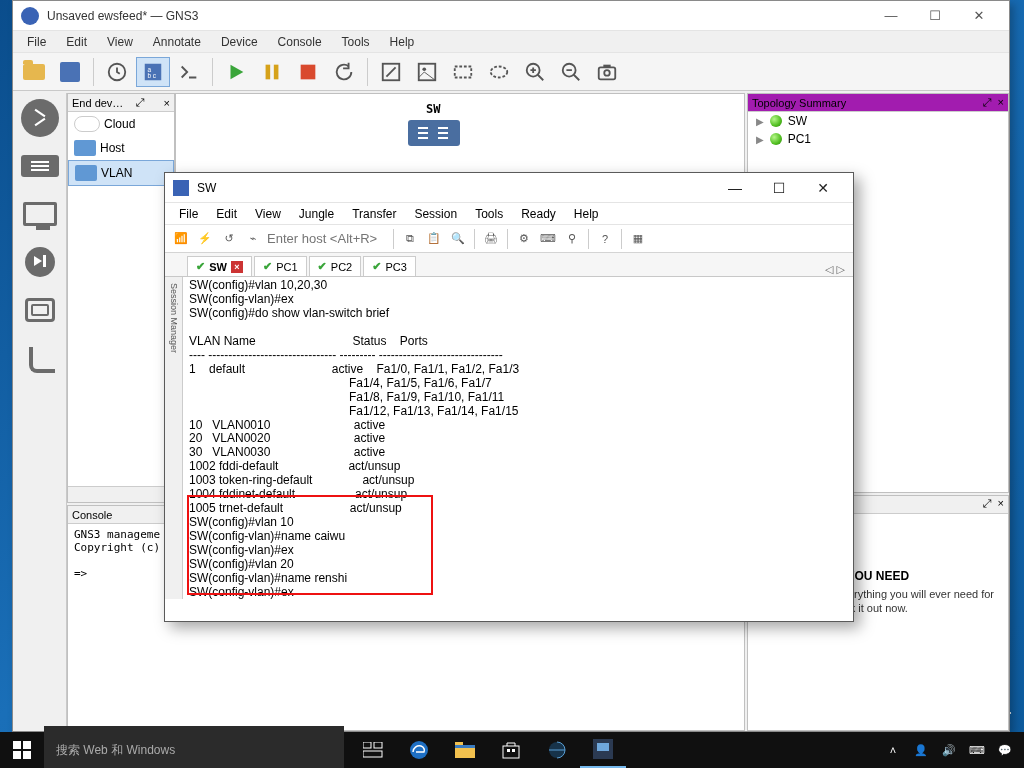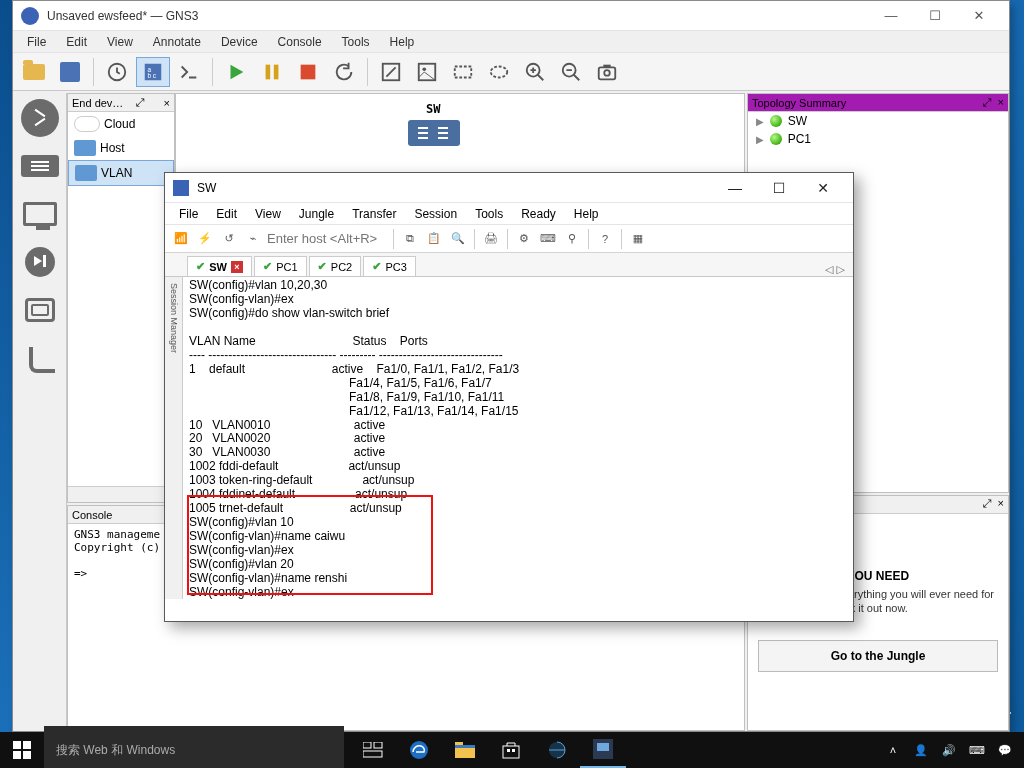--- a/index.html
+++ b/index.html
@@ -338,21 +338,20 @@
             <span class="ctrls">
               <span>⤢</span>
               <span>×</span>
             </span>
           </div>
         <div class="body">
           <div class="logo">NS3</div>
           <div class="sub">ngle</div>
           <div class="h2">LY RESOURCE YOU NEED</div>
           <div class="txt">The Jungle has everything you will ever need for GNS3. Come check it out now.</div>
-          <button>Go to the Jungle</button>
         </div>
       </div>
     </div>
   </div>
 
   <div class="term">
     <div class="ttitle">
       <div class="ticon"></div>
       <div style="font-size:12px">SW</div>
       <div class="winctl">

